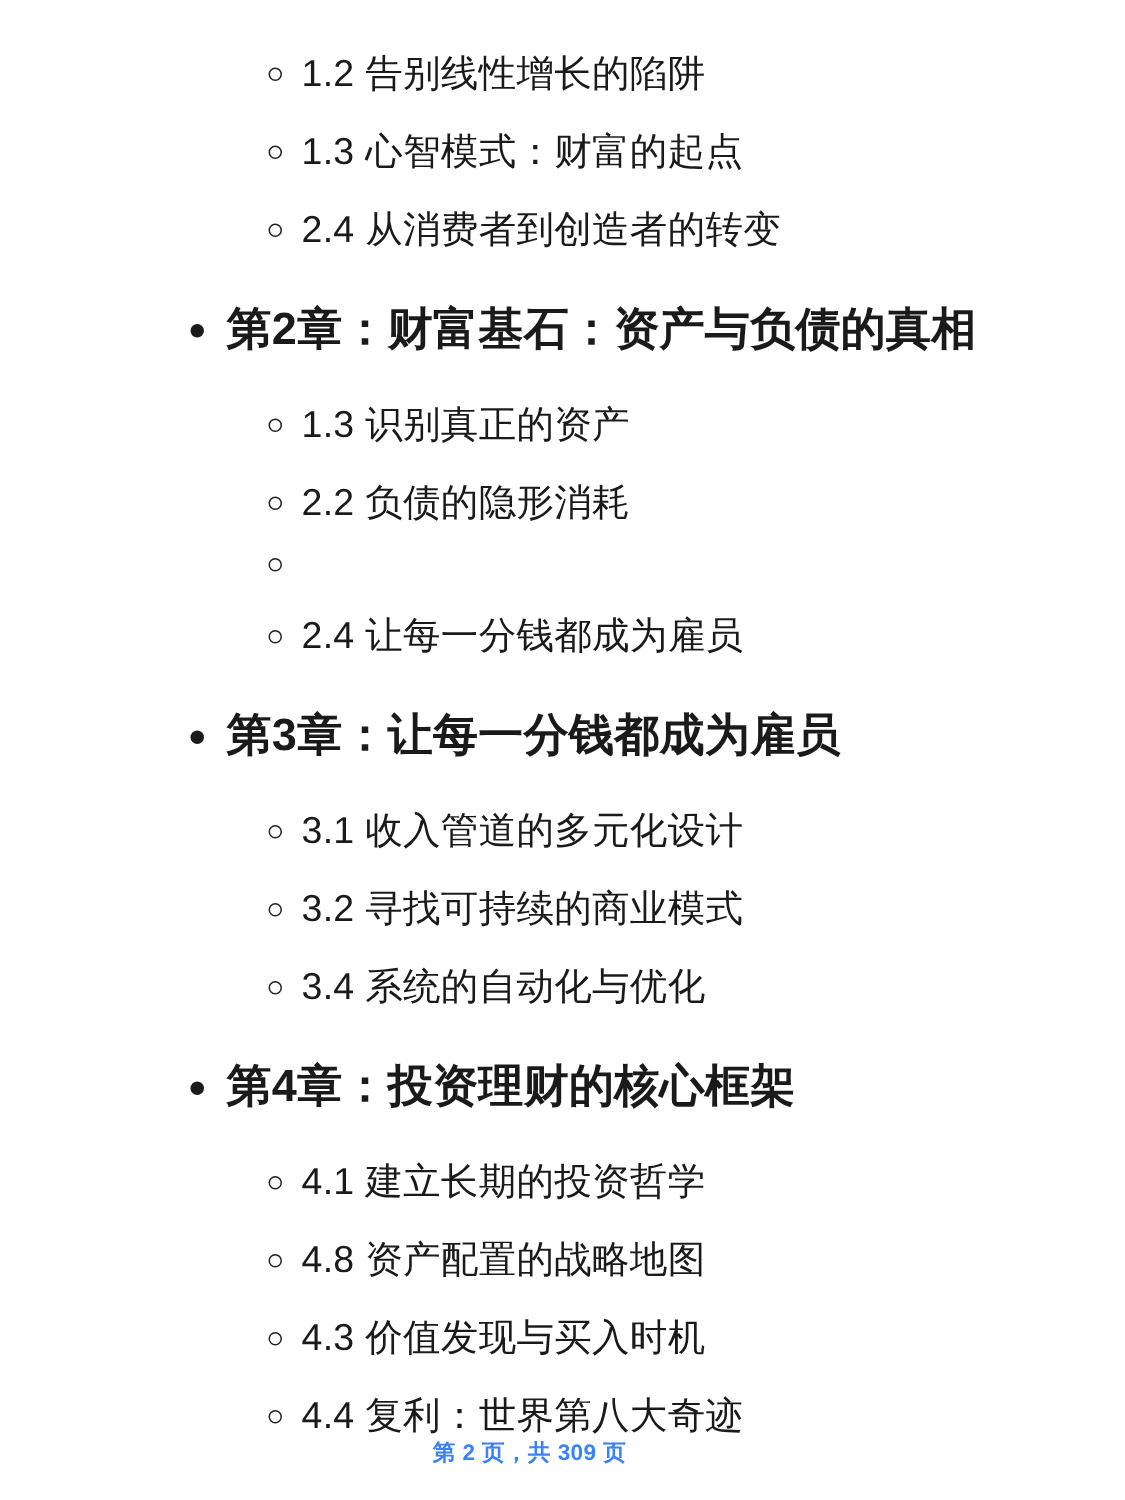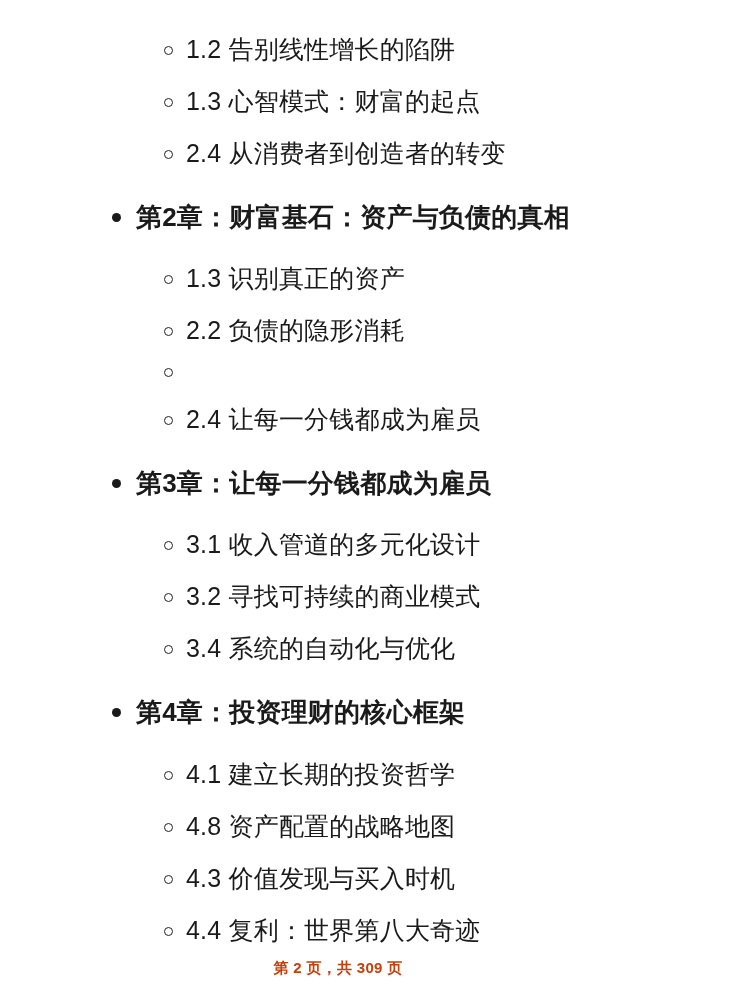--- a/index.html
+++ b/index.html
@@ -14,20 +14,21 @@
     color: #1a1a1a;
     position: relative;
     overflow: hidden;
   }
   .page {
     width: 676px;
     height: 1000px;
     box-sizing: border-box;
     padding: 34px 60px 0 60px;
     position: relative;
+    margin-left: 15px;
   }
   .toc {
     list-style: none;
     margin: 0;
     padding: 0;
   }
   
   .item-sub {
     display: flex;
     align-items: baseline;
@@ -54,21 +55,21 @@
     border-radius: 50%;
     box-sizing: border-box;
     background: transparent;
   }
   
   .item-chapter {
     display: flex;
     align-items: center;
     margin: 34px 0 30px 0;
     padding-left: 52px;
-    font-size: 26px;
+    font-size: 30px;
     font-weight: bold;
     line-height: 1.2;
     letter-spacing: 0.2px;
   }
   .item-chapter .bullet {
     width: 24px;
     flex: 0 0 24px;
     position: relative;
     top: -4px;
   }
@@ -83,21 +84,21 @@
     white-space: nowrap;
   }
   .footer {
     position: absolute;
     left: 0;
     right: 0;
     bottom: 22px;
     text-align: center;
     font-size: 15px;
     font-weight: bold;
-    color: #c2410c;
+    color: #3b82f6;
     letter-spacing: 0.3px;
   }
 </style>
 </head>
 <body>
 
 <div class="page">
   <ul class="toc" id="toc-list">
       <li class="item-sub">
         <span class="bullet"><i></i></span>

